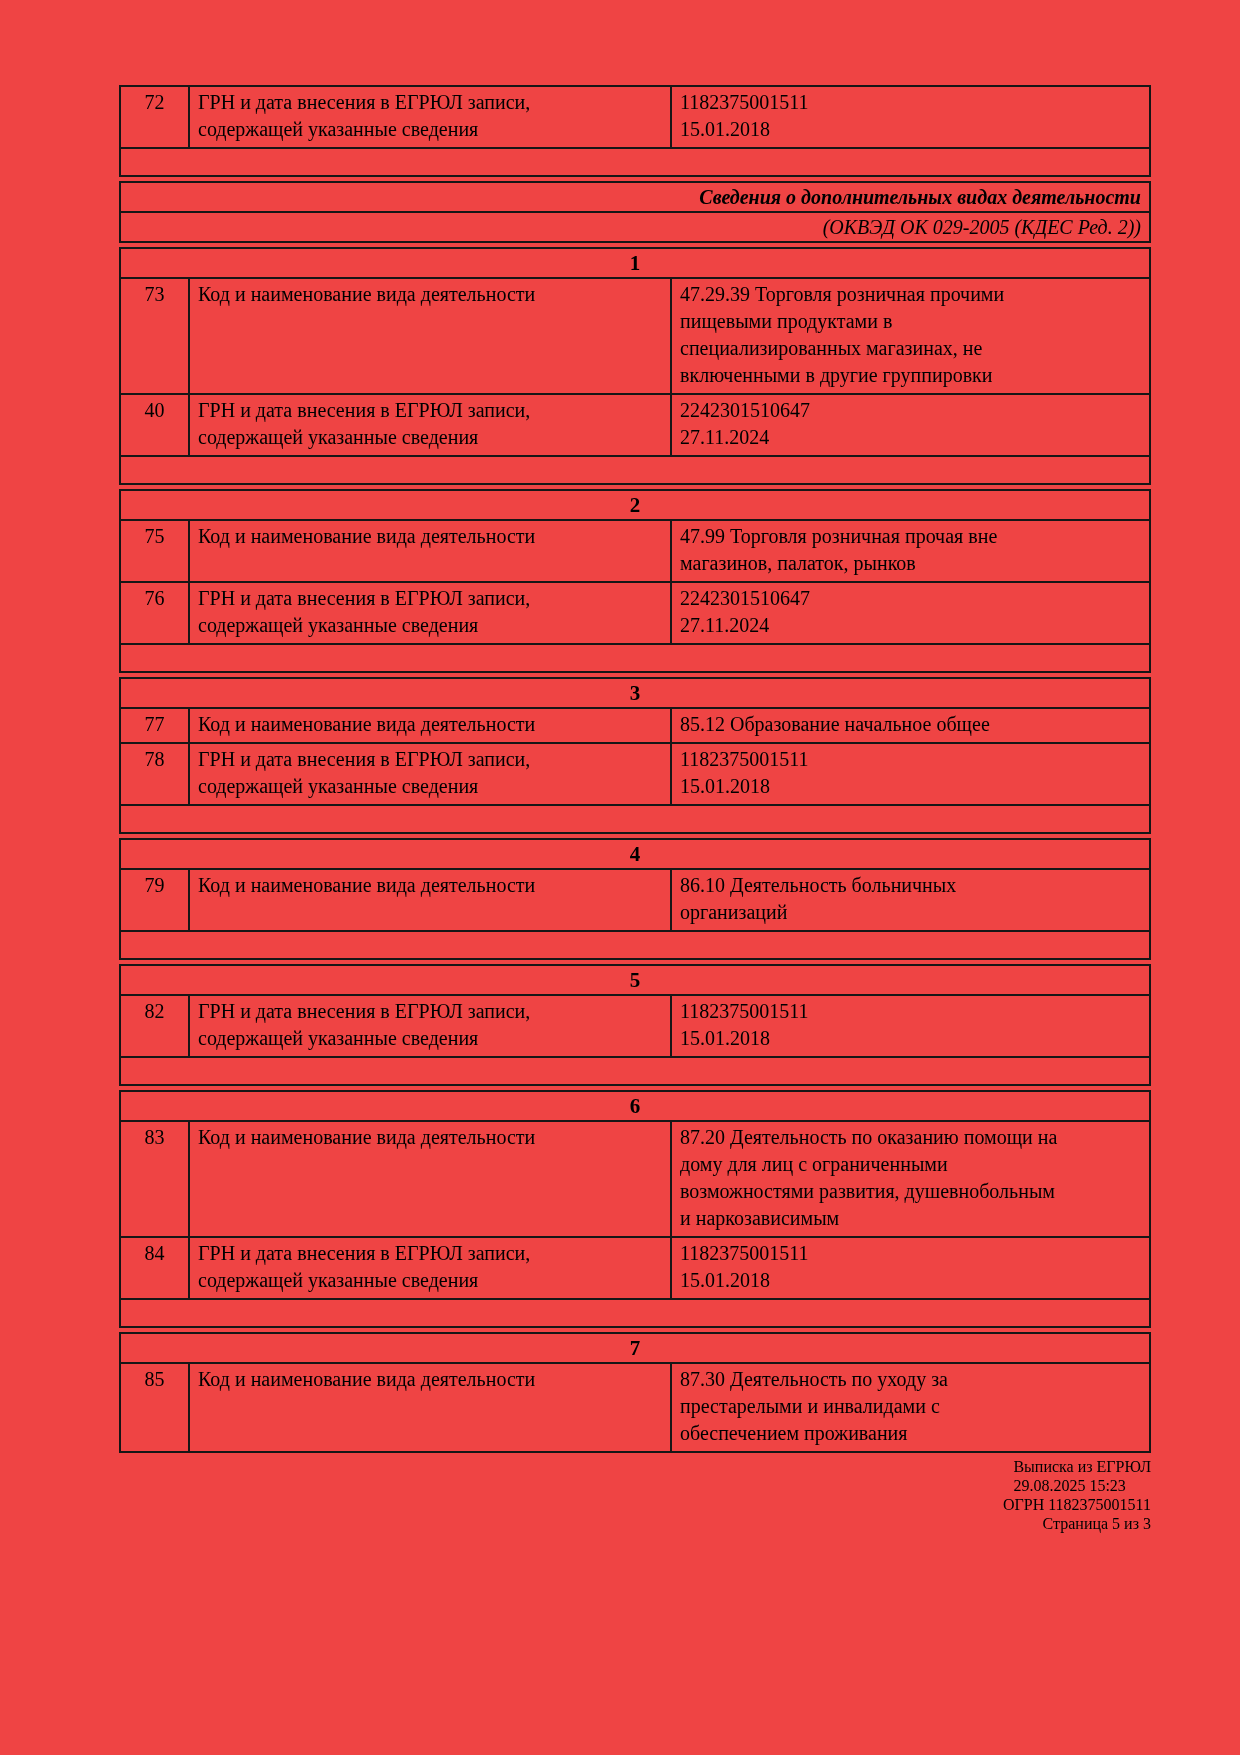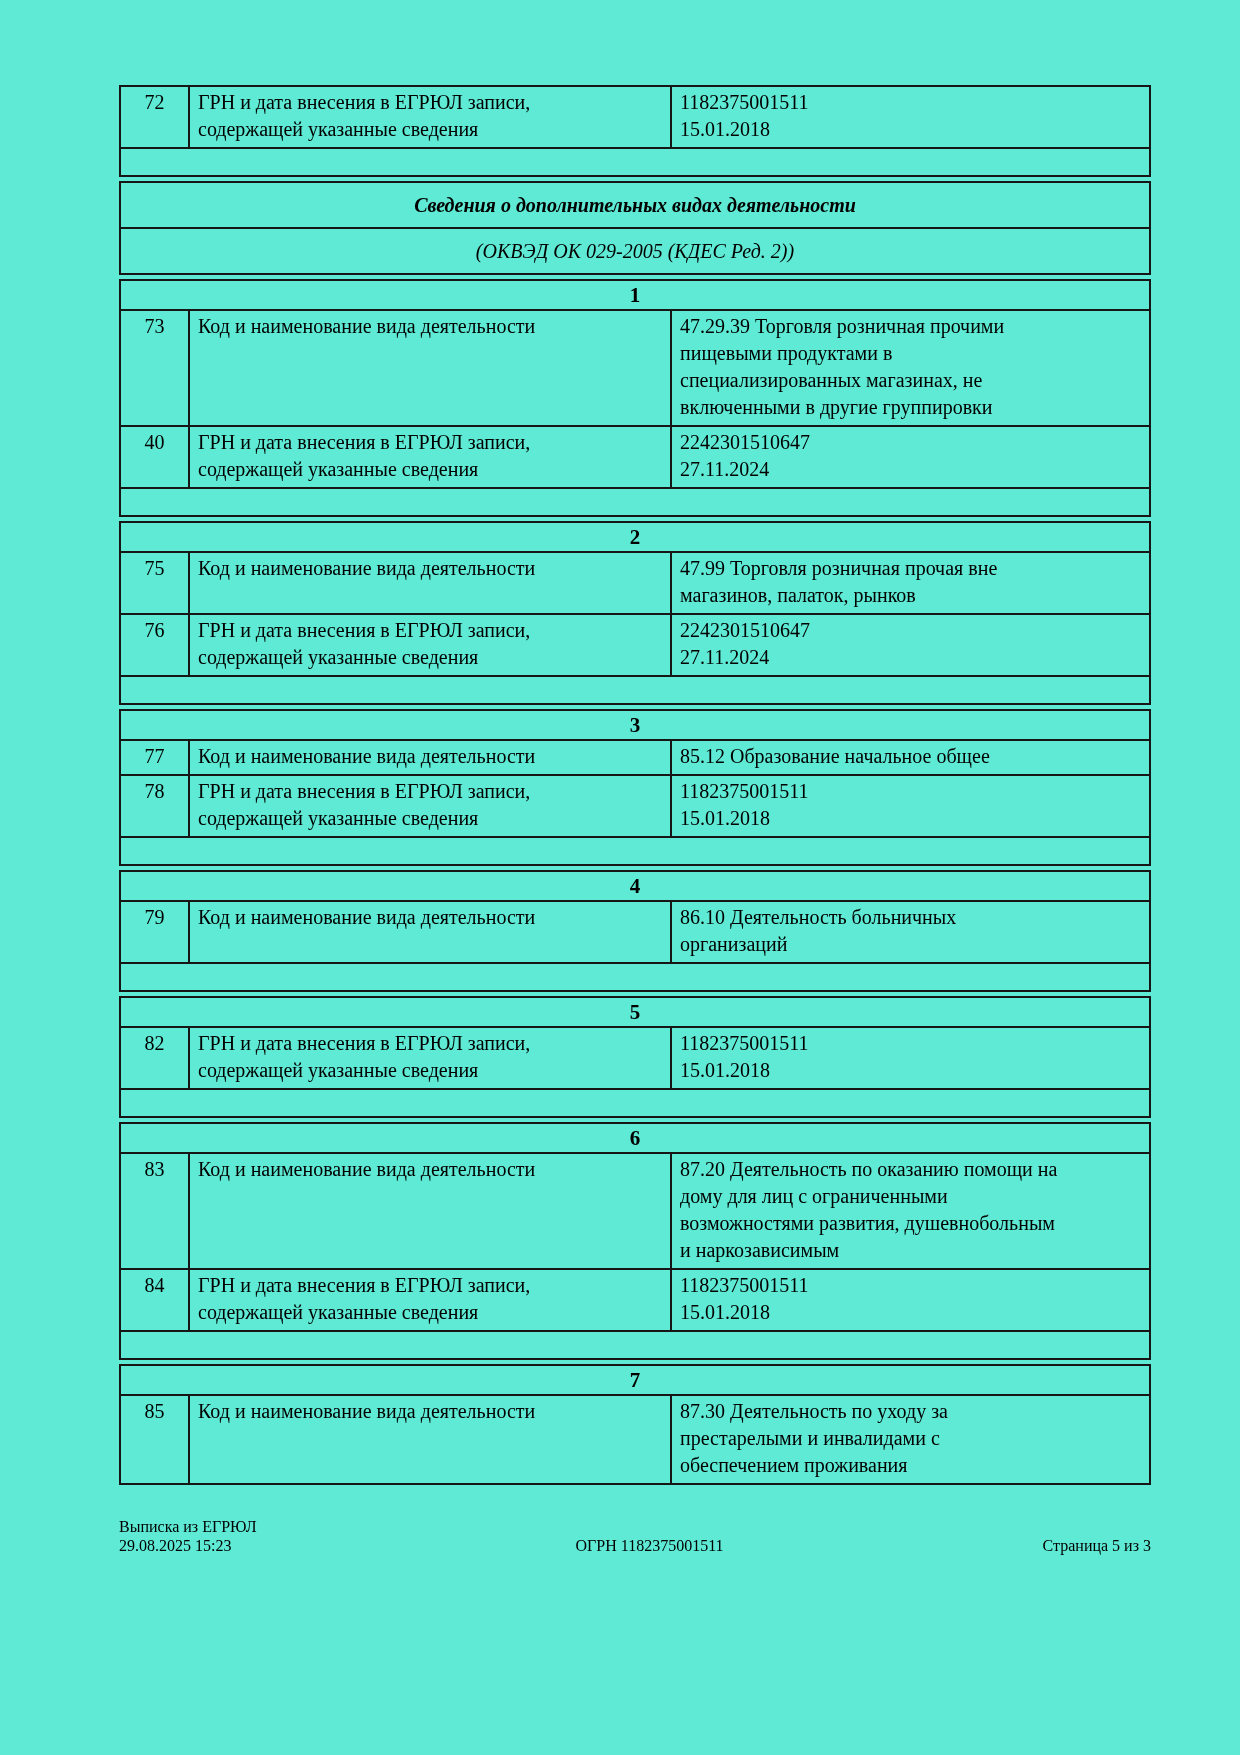--- a/index.html
+++ b/index.html
@@ -1,19 +1,19 @@
 <!DOCTYPE html>
 <html><head>
 <meta charset="utf-8">
 <style>
   html,body { margin:0; padding:0; background:#e8e8e8; }
   .page {
     position:relative;
     width:1240px; height:1755px;
-    background:#5eead4;
+    background:#ef4444;
     font-family:"Liberation Serif", serif;
     color:#000;
     margin:0 auto;
     overflow:hidden;
   }
   .doc {
     position:absolute;
     left:119px; top:85px;
     width:1032px;
   }
@@ -45,33 +45,34 @@
   tr.numrow td {
     height:28px;
     text-align:center;
     vertical-align:middle;
     font-weight:bold;
     font-size:21px;
     padding:0 8px;
   }
   table.headers td {
     height:28px;
-    text-align:center;
+    text-align:right;
     vertical-align:middle;
-    padding:8px 8px;
+    padding:0 8px;
   }
   td.hdr-title { font-weight:bold; font-style:italic; font-size:21px; }
   td.hdr-subtitle { font-style:italic; font-size:21px; }
   .footer {
     display:flex;
     justify-content:space-between;
     align-items:flex-end;
-    margin-top:32px;
+    margin-top:4px;
     font-size:16px;
     line-height:19px;
+    flex-direction:column;
   }
   .footer-left { display:flex; flex-direction:column; }
   .footer-center { text-align:center; }
   .footer-right { text-align:right; }
 </style>
 </head>
 <body>
 
 <div class="page">
   <div class="doc">

